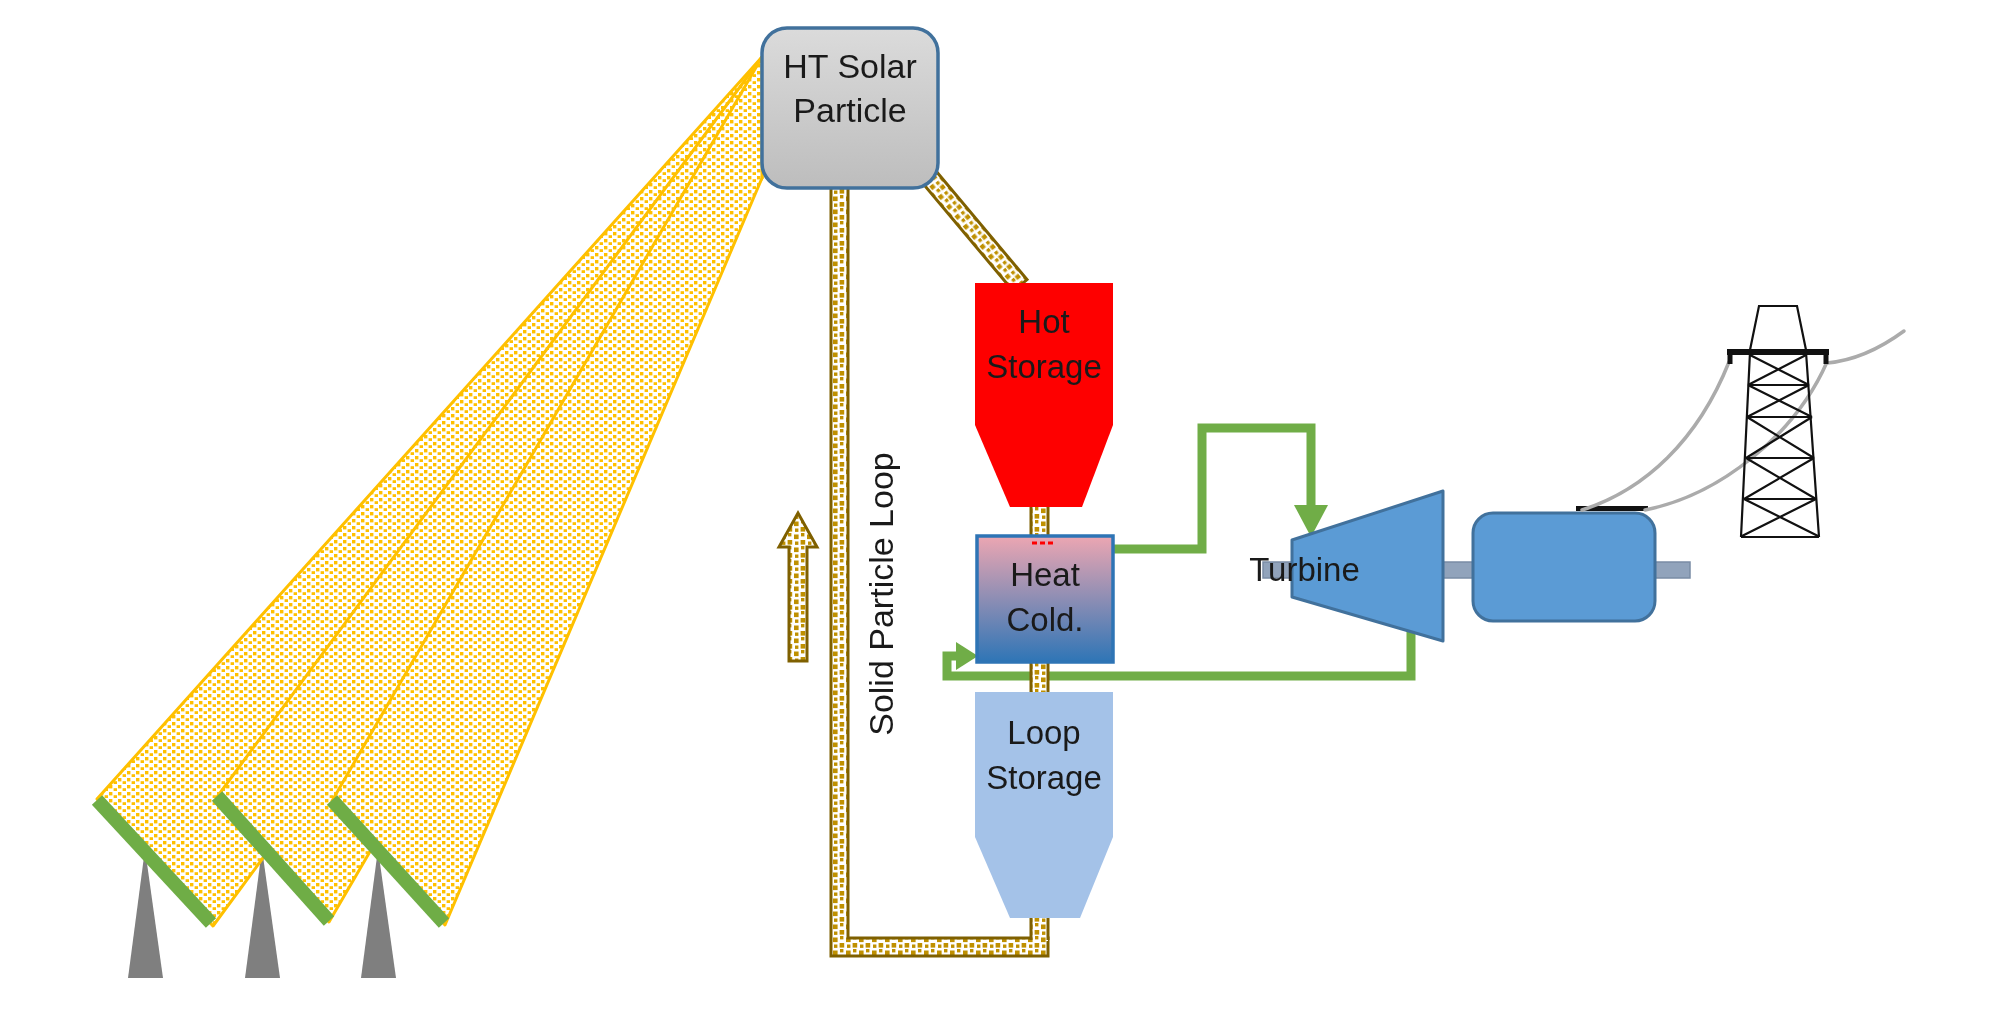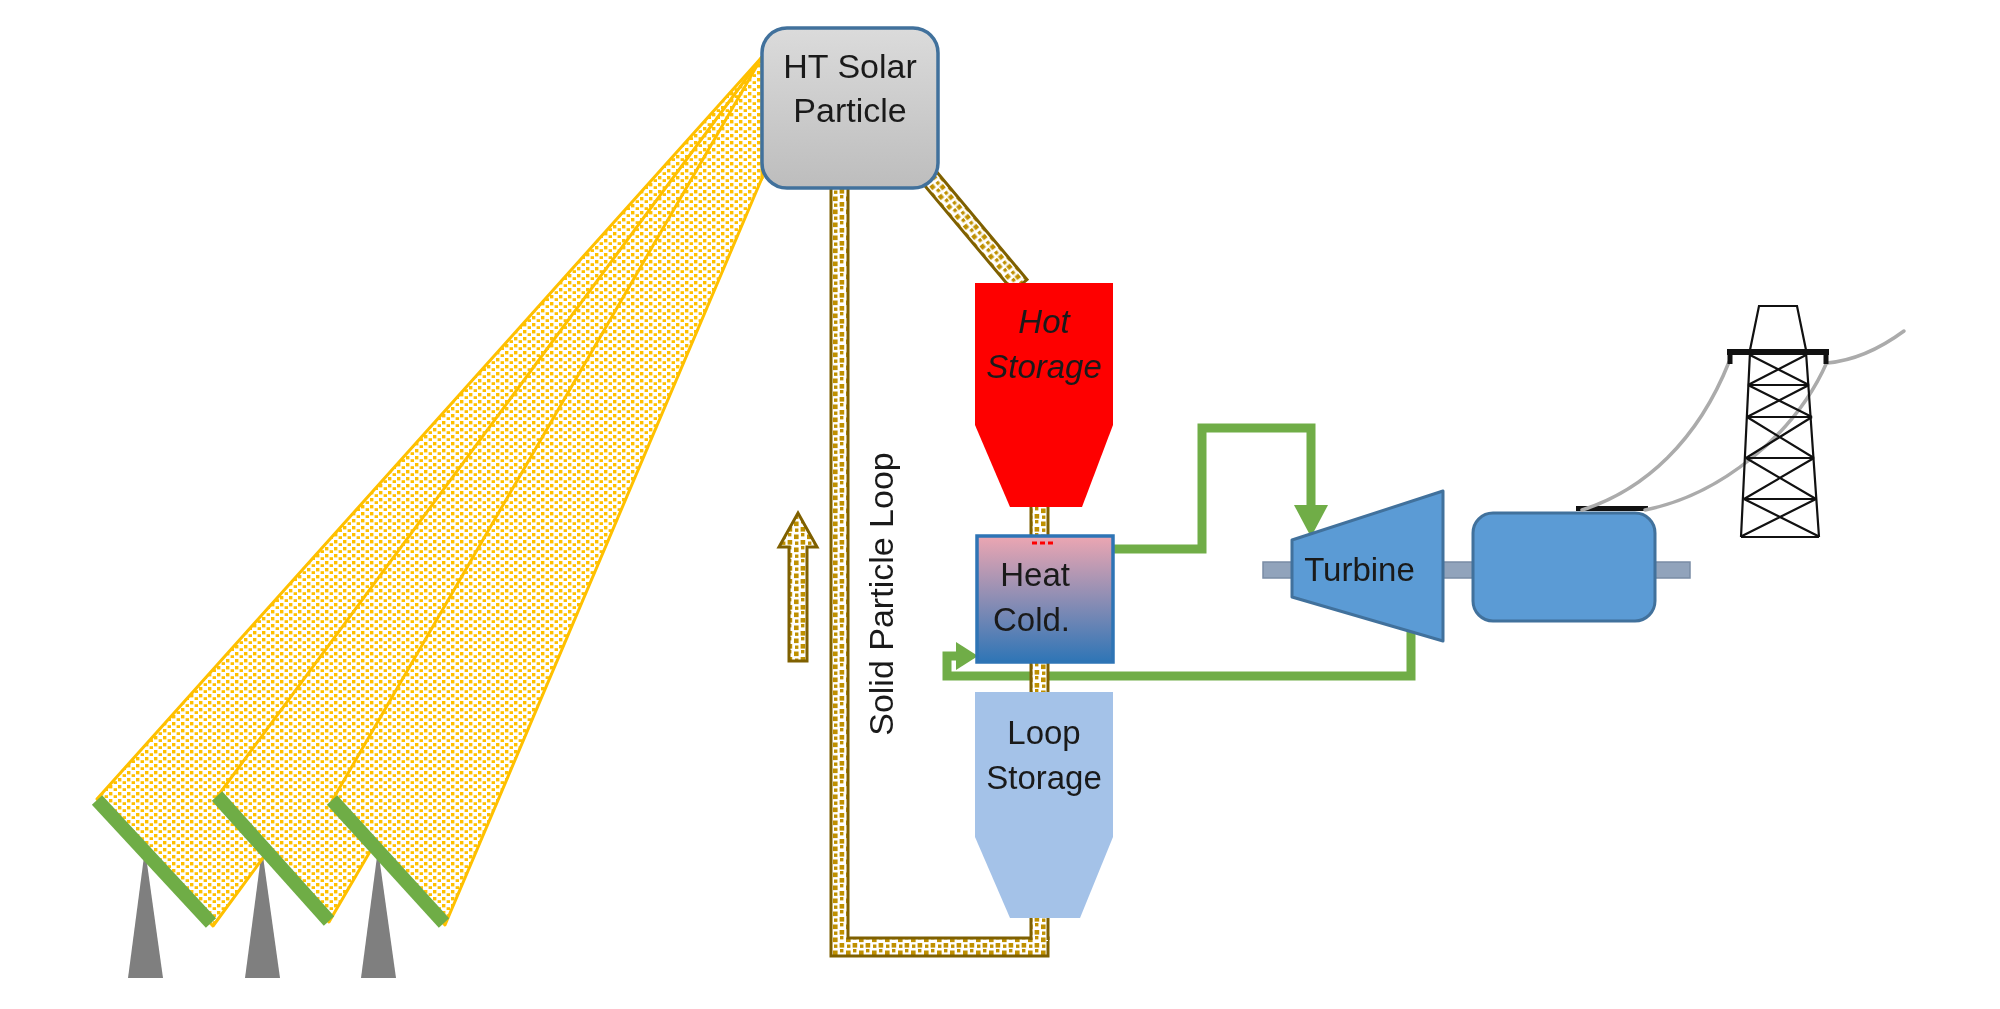--- a/index.html
+++ b/index.html
@@ -9,24 +9,24 @@
     border-radius:26px;
   }
   .stage svg{position:absolute;left:0;top:0;}
   .lbl{
     position:absolute;color:var(--ink);text-align:center;
     font-size:33px;line-height:45px;white-space:nowrap;
   }
   .lbl .ln{display:block;}
   #receiver-label{left:762px;top:44px;width:176px;font-size:34px;line-height:44px;}
   #solar-field-label{left:268px;top:620px;width:244px;font-size:34px;}
-  #hot-storage-label{left:975px;top:299px;width:138px;font-style:italic;}
-  #hx-label{left:934px;top:552px;width:136px;text-align:right;}
+  #hot-storage-label{left:975px;top:299px;width:138px;}
+  #hx-label{left:977px;top:552px;width:136px;}
   #cold-storage-label{left:975px;top:710px;width:138px;}
-  #turbine-label{left:1284px;top:547px;width:151px;}
+  #turbine-label{left:1229px;top:547px;width:151px;}
   #generator-label{left:1470px;top:546px;width:186px;font-size:34px;}
   #particle-loop-label{
     left:731px;top:572px;width:300px;height:44px;font-size:34px;line-height:44px;
     transform:rotate(-90deg);
   }
 </style>
 </head>
 <body>
 
 <div class="stage">

